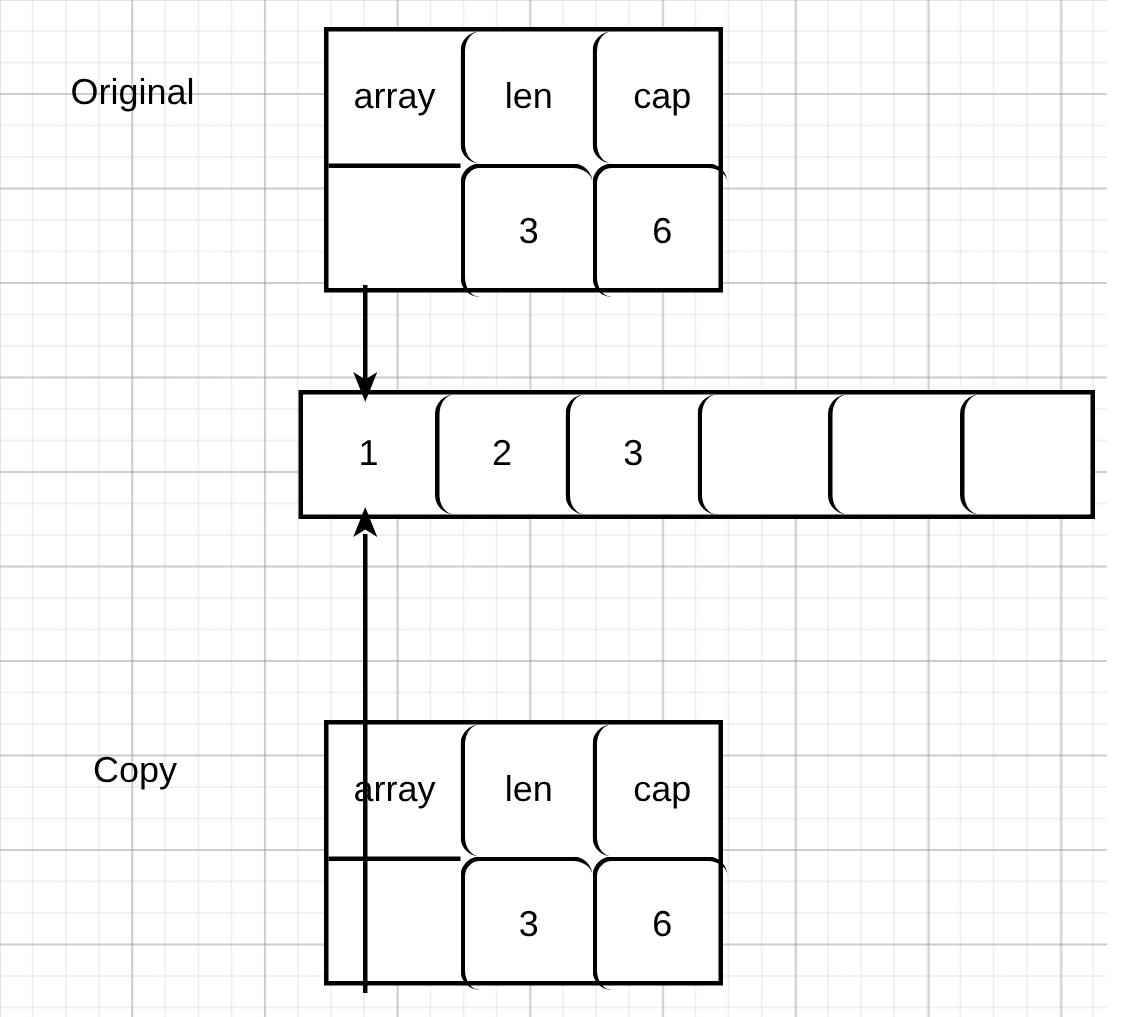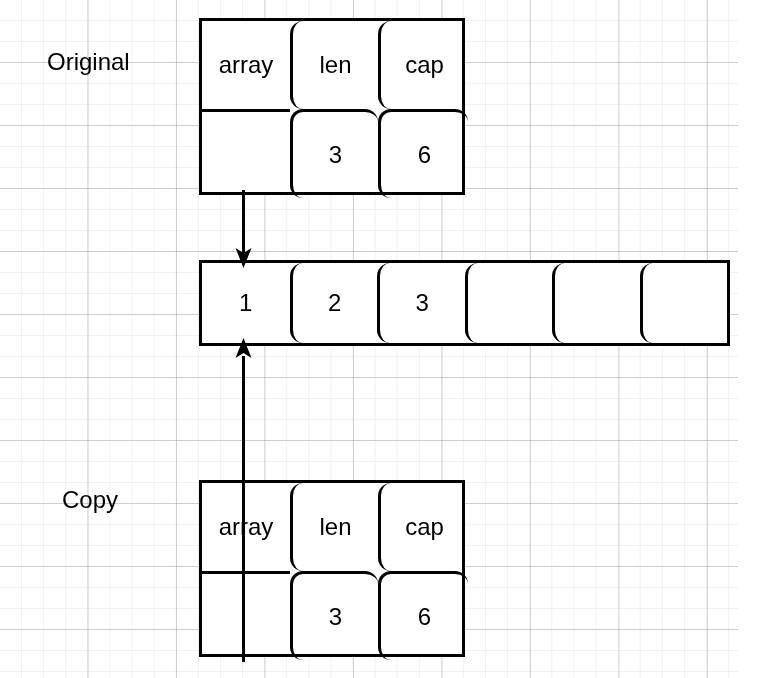--- a/index.html
+++ b/index.html
@@ -56,20 +56,21 @@
     background: transparent;
   }
   
   .cell.vsep  { border-left: 3px solid #000000; border-radius: 13px; }
   .cell.hsep  { border-top:  3px solid #000000; }
 
   
   .struct {
     grid-template-columns: 88px 88px 90px;
     grid-template-rows: 88px 89px;
+    margin-left: 17px;
   }
   #struct-original { left: 199px; top: 18px;  width: 266px; height: 177px; }
   #struct-copy     { left: 199px; top: 480px; width: 266px; height: 177px; }
 
   
   #backing-array {
     left: 199px; top: 260px;
     width: 531px; height: 86px;
     grid-template-columns: repeat(6, 1fr);
     grid-template-rows: 1fr;
@@ -84,21 +85,21 @@
   #arrow-original-to-array { left: 229px; top: 190px;  width: 30px;  height: 78px; }
   #arrow-copy-to-array     { left: 229px; top: 338px;  width: 30px;  height: 324px; }
 </style>
 </head>
 <body>
 
 <div id="canvas">
 
   <div class="label" id="label-original" style="left:47px; top:50px;">Original</div>
 
-  <div class="label" id="label-copy" style="left:62px; top:488px;">Copy</div>
+  <div class="label" id="label-copy" style="left:62px; top:502px;">Copy</div>
 
   <div class="boxgrid struct" id="struct-original">
     <div class="cell">array</div>
     <div class="cell vsep">len</div>
     <div class="cell vsep">cap</div>
 
     <div class="cell hsep"></div>
     <div class="cell hsep vsep">3</div>
     <div class="cell hsep vsep">6</div>
   </div>

